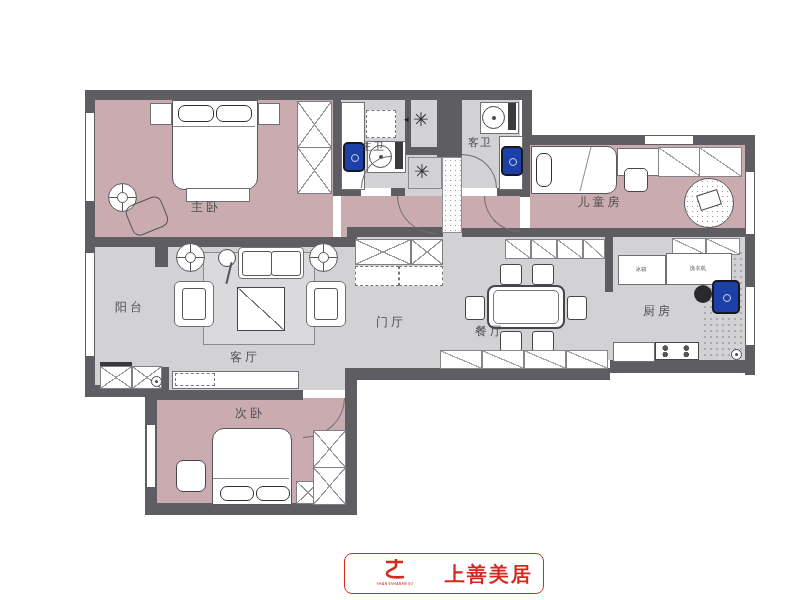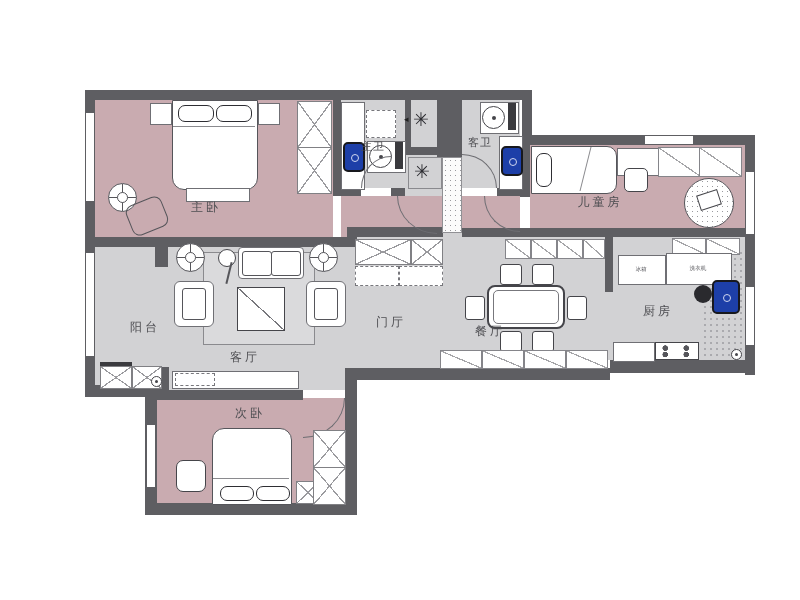--- a/index.html
+++ b/index.html
@@ -220,21 +220,30 @@
   <div class="pillow" style="left:256px;top:486px;width:32px;height:13px;"></div>
   <div class="chair" style="left:176px;top:460px;width:28px;height:30px;border-radius:7px;"></div>
   <div class="xbox" style="left:296px;top:481px;width:22px;height:21px;"></div>
   <div class="xbox" style="left:313px;top:430px;width:31px;height:36px;"></div>
   <div class="xbox" style="left:313px;top:467px;width:31px;height:36px;"></div>
 
   <div class="lbl" style="left:206px;top:207px;">主卧</div>
   <div class="lbl" style="left:373px;top:146px;font-size:11px;letter-spacing:1px;">主卫</div>
   <div class="lbl" style="left:480px;top:142px;font-size:11px;letter-spacing:1px;">客卫</div>
   <div class="lbl" style="left:600px;top:202px;">儿童房</div>
-  <div class="lbl" style="left:145px;top:307px;margin-top:20px;">阳台</div>
+  <div class="lbl" style="left:130px;top:307px;">阳台</div>
   <div class="lbl" style="left:245px;top:357px;">客厅</div>
   <div class="lbl" style="left:391px;top:322px;">门厅</div>
   <div class="lbl" style="left:490px;top:331px;">餐厅</div>
   <div class="lbl" style="left:658px;top:311px;">厨房</div>
   <div class="lbl" style="left:250px;top:413px;">次卧</div>
 
+  <div class="logo" style="left:344px;top:553px;">
+    <div class="logo-glyphcol">
+      <svg width="26" height="24" viewBox="0 0 26 24">
+        <path d="M4 5 H21 M14 2 V9 C14 12 5 13 5 16.5 C5 20 12 21 22 20" stroke="#d4291f" stroke-width="2.6" fill="none"></path>
+      </svg>
+      <div class="logo-sub">SHANGSHANMEIJU</div>
+    </div>
+    <div class="logo-name">上善美居</div>
+  </div>
 
 </div>
 
 </body></html>

